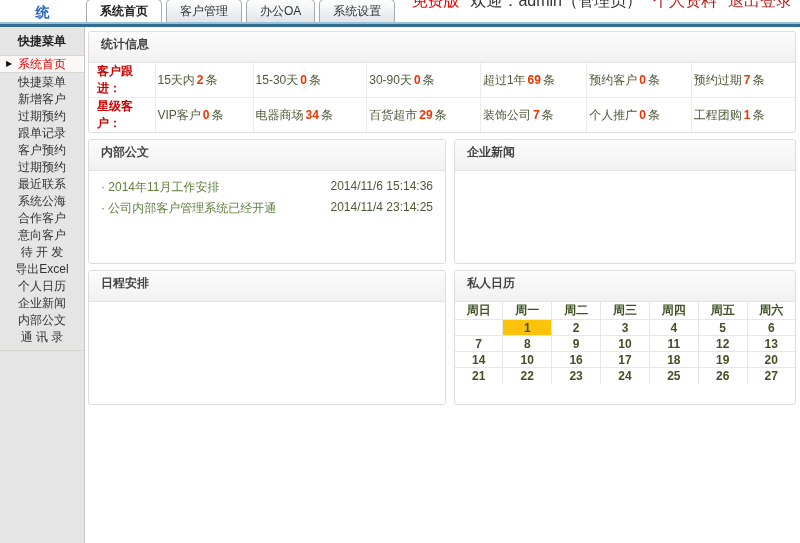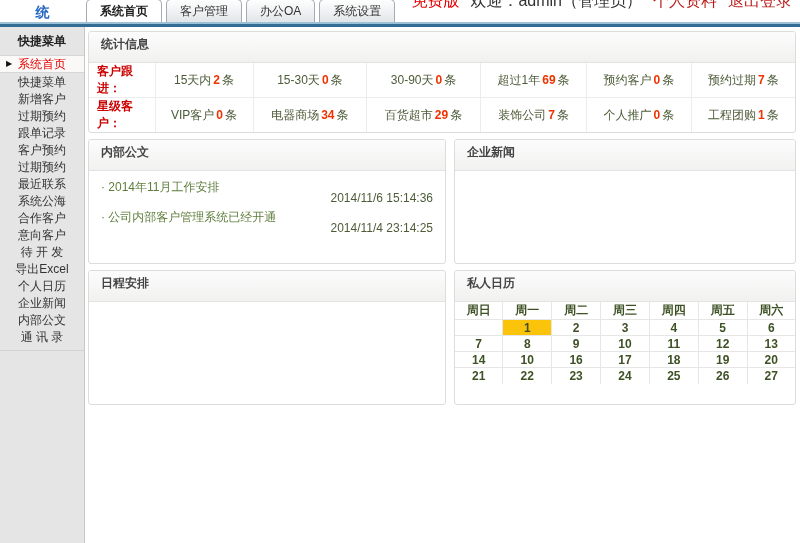--- a/index.html
+++ b/index.html
@@ -32,33 +32,33 @@
 
   .content { flex:1; padding:4px 4px 0 3px; background:#fff; }
 
   
   .panel { border:1px solid #dcdcdc; border-radius:3px; background:#fff; overflow:hidden; }
   .panel-header { font-size:12px; font-weight:bold; color:#444; padding:4px 12px 9px;
                   background:linear-gradient(#fcfcfc,#f1f1f0); border-bottom:1px solid #e3e3e3; }
 
   
   table.stats { width:100%; border-collapse:collapse; border-style:hidden; font-size:12px; }
-  .stats td { border:1px solid #ececec; height:19px; text-align:center; color:#4d5c38; padding:0 2px; }
+  .stats td { border:1px solid #ececec; height:19px; color:#4d5c38; padding:0 2px; }
   .stats td.rowlabel { width:66px; text-align:left; padding-left:8px; color:#cc0000; font-weight:bold; }
   .count { color:#ee3300; font-weight:bold; margin:0 2px; }
 
   
   .cols { display:flex; gap:8px; margin-top:6px; }
   .col-left { width:358px; flex-shrink:0; }
   .col-right { flex:1; }
 
   .doc-body { height:92px; padding-top:6px; }
   .doc-item { display:flex; justify-content:space-between; font-size:12px; padding:2px 12px;gap:7px; }
   .doc-title { color:#5e7d3b; cursor:pointer; }
-  .doc-date { color:#4d5c38;margin-top:12px; }
+  .doc-date { color:#4d5c38; }
   .news-body { height:92px; }
   .schedule-body { height:102px; }
 
   
   table.cal { width:100%; border-collapse:collapse; border-style:hidden; font-size:12px; }
   .cal th, .cal td { border:1px solid #e6e6e6; height:16px; text-align:center; color:#3e5124; font-weight:bold; }
   .cal td { cursor:pointer; }
   .cal td.empty { cursor:default; }
   .cal td.today { background:#fcc30b; }
 </style>

